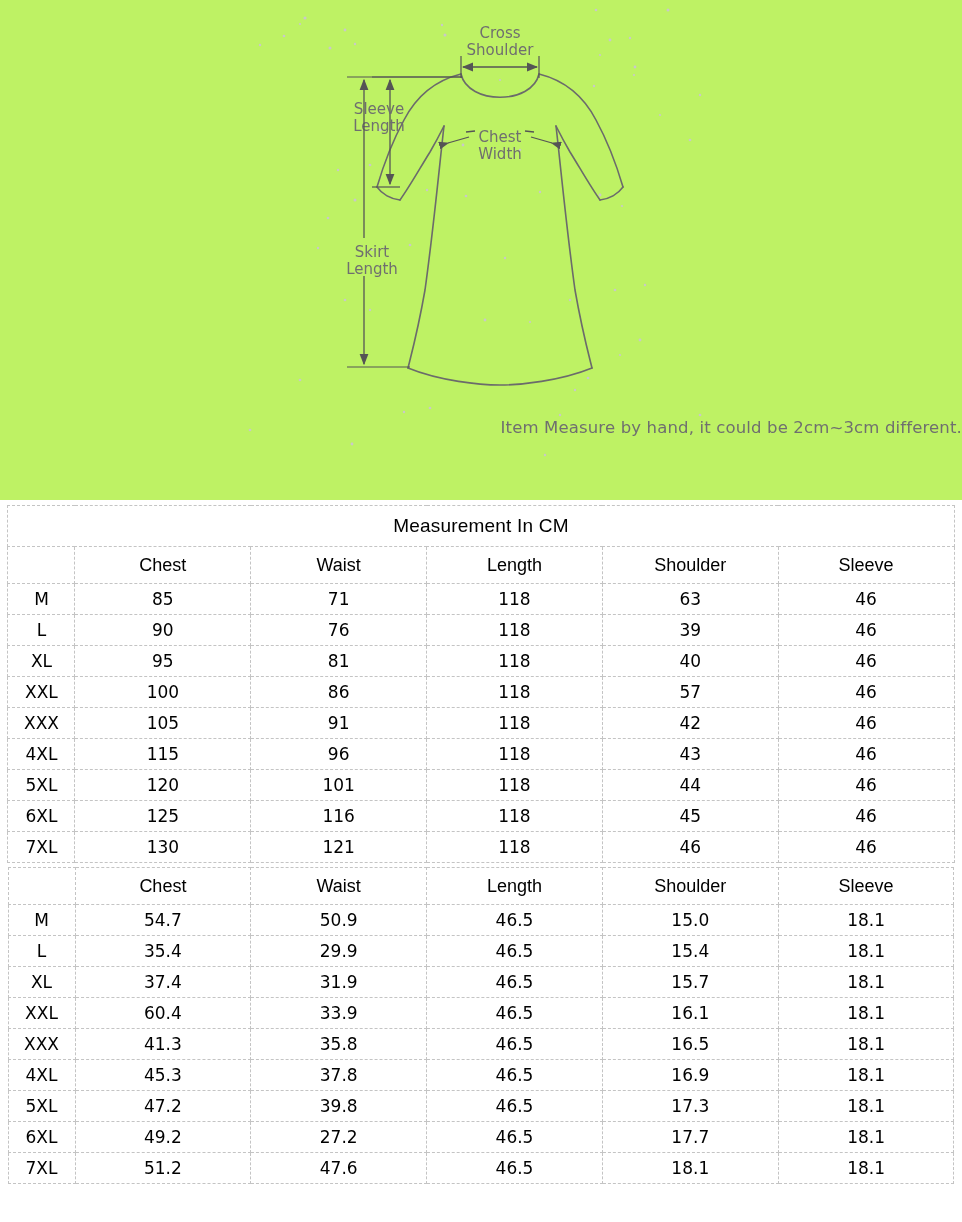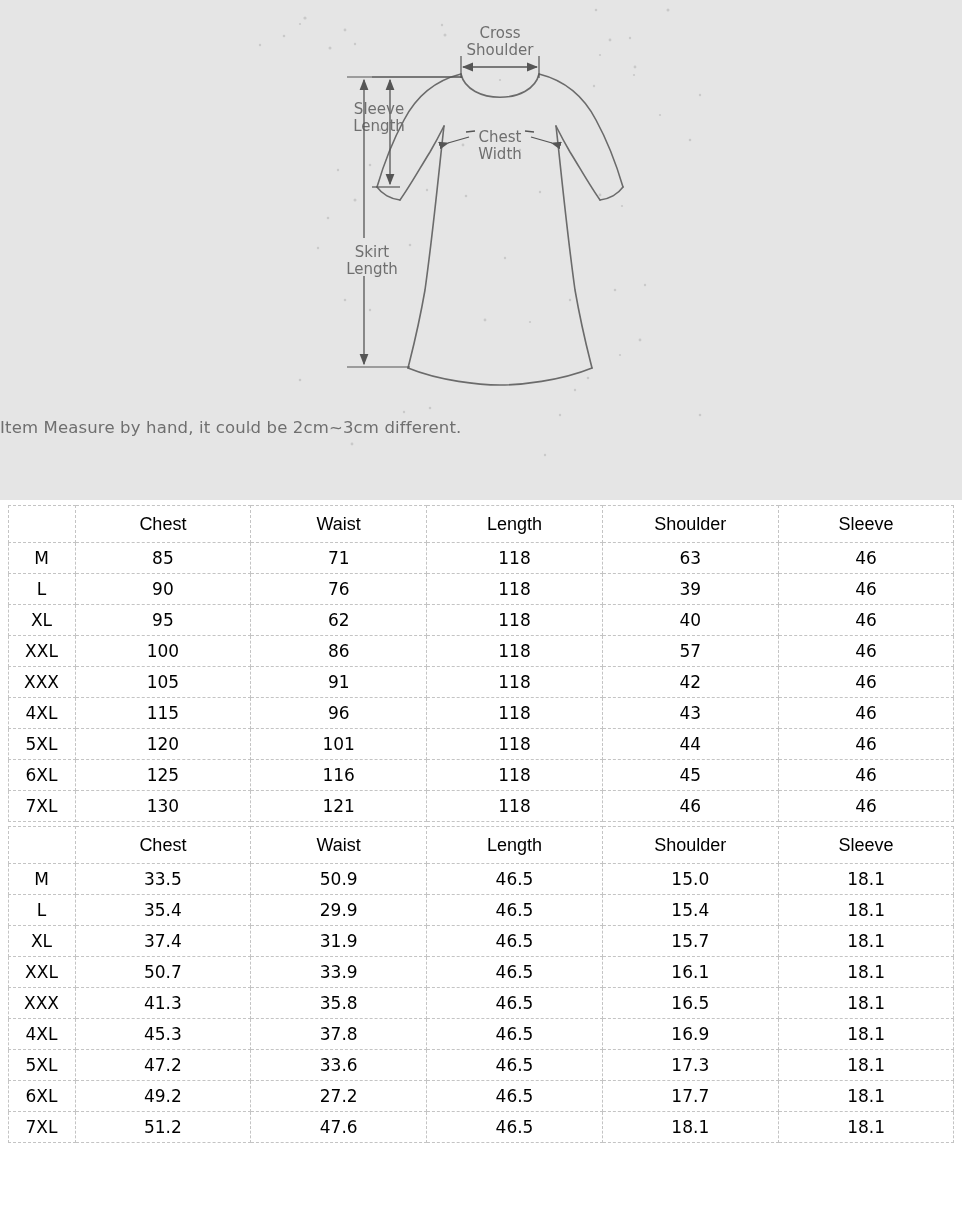--- a/index.html
+++ b/index.html
@@ -13,35 +13,35 @@
     font-family: "Liberation Sans", sans-serif;
     color: #000000;
     overflow: hidden;
   }
 
   
   #diagram-section {
     position: relative;
     width: 962px;
     height: 500px;
-    background: #e5e5e5;
+    background: #bef264;
   }
   #dress-figure {
     position: absolute;
     left: 0;
     top: 0;
     width: 962px;
     height: 460px;
   }
   #measure-note {
     position: absolute;
     left: 0;
     top: 418px;
     width: 962px;
-    text-align: left;
+    text-align: right;
     font-size: 16.5px;
     color: #6f6f6f;
     letter-spacing: 0.15px;
     font-family: "DejaVu Sans", sans-serif;
   }
 
   
   .size-table {
     border-collapse: collapse;
     table-layout: fixed;
@@ -224,20 +224,23 @@
     <colgroup>
       <col class="c-size">
         <col class="c-data">
         <col class="c-data">
       <col class="c-data">
         <col class="c-data">
         <col class="c-data">
     </colgroup>
     <tbody>
       <tr>
+        <td class="tbl-title" colspan="6">Measurement In CM</td>
+      </tr>
+      <tr>
         <td class="col-head"></td>
         <td class="col-head">Chest</td>
         <td class="col-head">Waist</td>
         <td class="col-head">Length</td>
         <td class="col-head">Shoulder</td>
         <td class="col-head">Sleeve</td>
       </tr>
 
       <tr>
         <td class="size-cell">M</td>
@@ -251,21 +254,21 @@
         <td class="size-cell">L</td>
         <td class="val-cell">90</td>
         <td class="val-cell">76</td>
         <td class="val-cell">118</td>
         <td class="val-cell">39</td>
         <td class="val-cell">46</td>
       </tr>
       <tr>
         <td class="size-cell">XL</td>
         <td class="val-cell">95</td>
-        <td class="val-cell">62</td>
+        <td class="val-cell">81</td>
         <td class="val-cell">118</td>
         <td class="val-cell">40</td>
         <td class="val-cell">46</td>
       </tr>
       <tr>
         <td class="size-cell">XXL</td>
         <td class="val-cell">100</td>
         <td class="val-cell">86</td>
         <td class="val-cell">118</td>
         <td class="val-cell">57</td>
@@ -330,21 +333,21 @@
         <td class="col-head"></td>
         <td class="col-head">Chest</td>
         <td class="col-head">Waist</td>
         <td class="col-head">Length</td>
         <td class="col-head">Shoulder</td>
         <td class="col-head">Sleeve</td>
       </tr>
 
       <tr>
         <td class="size-cell">M</td>
-        <td class="val-cell">33.5</td>
+        <td class="val-cell">54.7</td>
         <td class="val-cell">50.9</td>
         <td class="val-cell">46.5</td>
         <td class="val-cell">15.0</td>
         <td class="val-cell">18.1</td>
       </tr>
       <tr>
         <td class="size-cell">L</td>
         <td class="val-cell">35.4</td>
         <td class="val-cell">29.9</td>
         <td class="val-cell">46.5</td>
@@ -354,21 +357,21 @@
       <tr>
         <td class="size-cell">XL</td>
         <td class="val-cell">37.4</td>
         <td class="val-cell">31.9</td>
         <td class="val-cell">46.5</td>
         <td class="val-cell">15.7</td>
         <td class="val-cell">18.1</td>
       </tr>
       <tr>
         <td class="size-cell">XXL</td>
-        <td class="val-cell">50.7</td>
+        <td class="val-cell">60.4</td>
         <td class="val-cell">33.9</td>
         <td class="val-cell">46.5</td>
         <td class="val-cell">16.1</td>
         <td class="val-cell">18.1</td>
       </tr>
       <tr>
         <td class="size-cell">XXX</td>
         <td class="val-cell">41.3</td>
         <td class="val-cell">35.8</td>
         <td class="val-cell">46.5</td>
@@ -379,21 +382,21 @@
         <td class="size-cell">4XL</td>
         <td class="val-cell">45.3</td>
         <td class="val-cell">37.8</td>
         <td class="val-cell">46.5</td>
         <td class="val-cell">16.9</td>
         <td class="val-cell">18.1</td>
       </tr>
       <tr>
         <td class="size-cell">5XL</td>
         <td class="val-cell">47.2</td>
-        <td class="val-cell">33.6</td>
+        <td class="val-cell">39.8</td>
         <td class="val-cell">46.5</td>
         <td class="val-cell">17.3</td>
         <td class="val-cell">18.1</td>
       </tr>
       <tr>
         <td class="size-cell">6XL</td>
         <td class="val-cell">49.2</td>
         <td class="val-cell">27.2</td>
         <td class="val-cell">46.5</td>
         <td class="val-cell">17.7</td>

